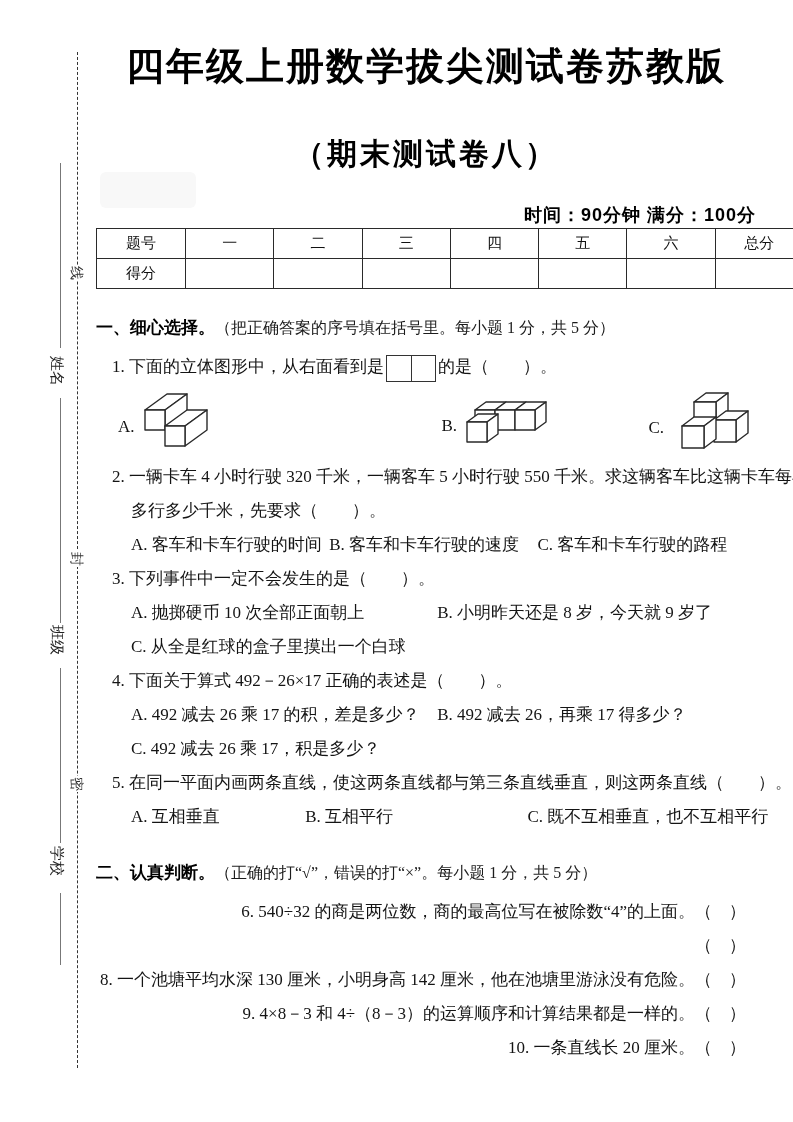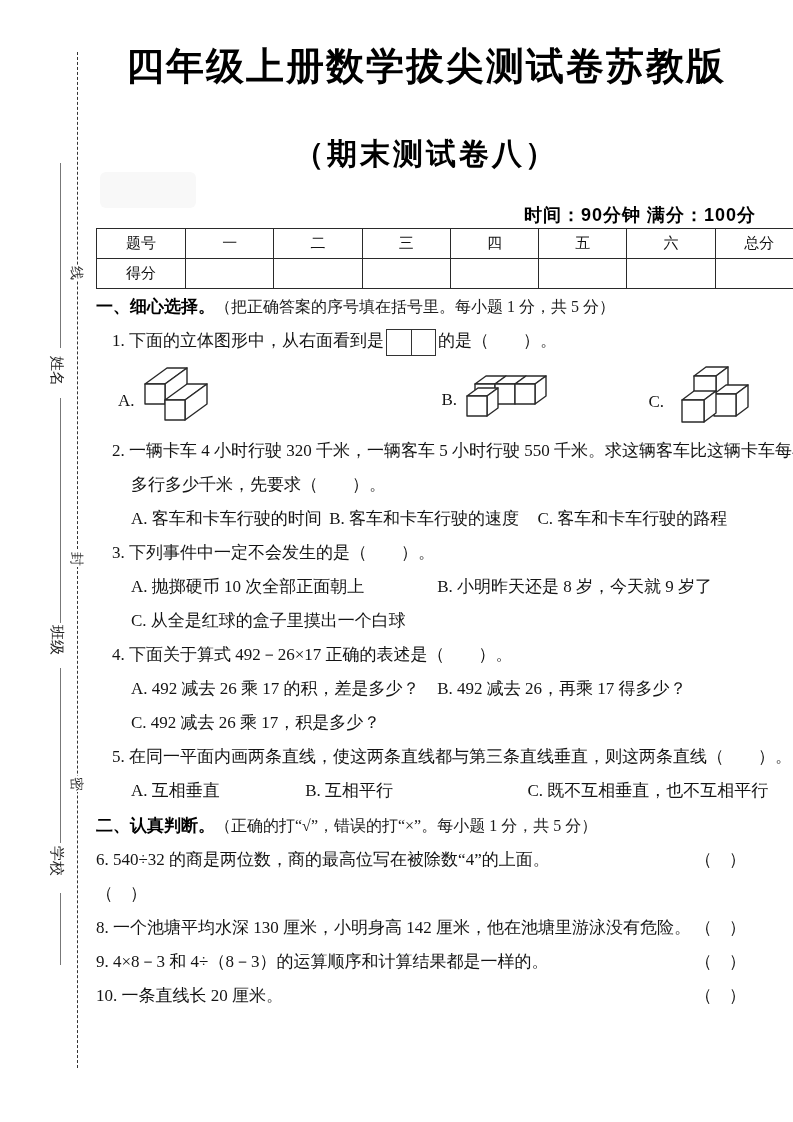--- a/index.html
+++ b/index.html
@@ -32,41 +32,41 @@
     font-family:Liberation Sans, sans-serif;}
   .meta{margin-top:28px;text-align:right;font-size:18px;font-weight:600;
     color:#000;letter-spacing:1px;
     font-family:"Liberation Sans","DejaVu Sans",sans-serif;}
   table.score-table{margin-top:1px;width:708px;border-collapse:collapse;
     table-layout:fixed;font-family:"Liberation Sans","DejaVu Sans",sans-serif;}
   table.score-table td{border:1.4px solid #2a2a2a;height:27px;
     text-align:center;font-size:15px;color:#111;}
   table.score-table td.first{width:86px;}
   
-  .sec-heading{margin-top:1px;line-height:34px;font-size:17px;white-space:nowrap;}
+  .sec-heading{margin-top:17px;line-height:44px;font-size:17px;white-space:nowrap;}
   .sec-title{font-weight:bold;color:#000;
     font-family:"Liberation Sans","DejaVu Sans",sans-serif;}
   .sec-note{font-size:16px;color:#1c1c1c;}
   .q-line{line-height:34px;font-size:17px;color:#141414;white-space:nowrap;}
   .indent1{padding-left:16px;}
   .indent2{padding-left:35px;}
   .opt{display:inline-block;}
   .two-squares{display:inline-block;width:48px;height:25px;
     border:1.5px solid #333;vertical-align:middle;position:relative;
     background:#fff;margin:0 2px;}
   .two-squares::after{content:"";position:absolute;left:50%;top:0;bottom:0;
     border-left:1.5px solid #333;}
   .cube-row{display:flex;align-items:flex-start;height:72px;
     padding-left:22px;margin-top:4px;}
   .cube-opt{display:flex;align-items:center;font-size:17px;}
   .cube-opt .opt-label{margin-right:4px;margin-top:14px;}
   .cube-opt svg{display:block;}
   .cube-a{width:328px;}
   .cube-b{width:210px;}
-  .judge-line{display:flex;justify-content:space-between;line-height:34px;
+  .judge-line{display:flex;justify-content:flex-end;line-height:34px;
     font-size:17px;color:#141414;white-space:nowrap;}
   .judge-line .j-paren{padding-right:10px;}
   svg .f{fill:#ffffff;stroke:#2a2a2a;stroke-width:1.4;stroke-linejoin:round;}
 </style>
 </head>
 <body>
 
 <div class="page">
 
   <div class="seal-dashed"></div>

